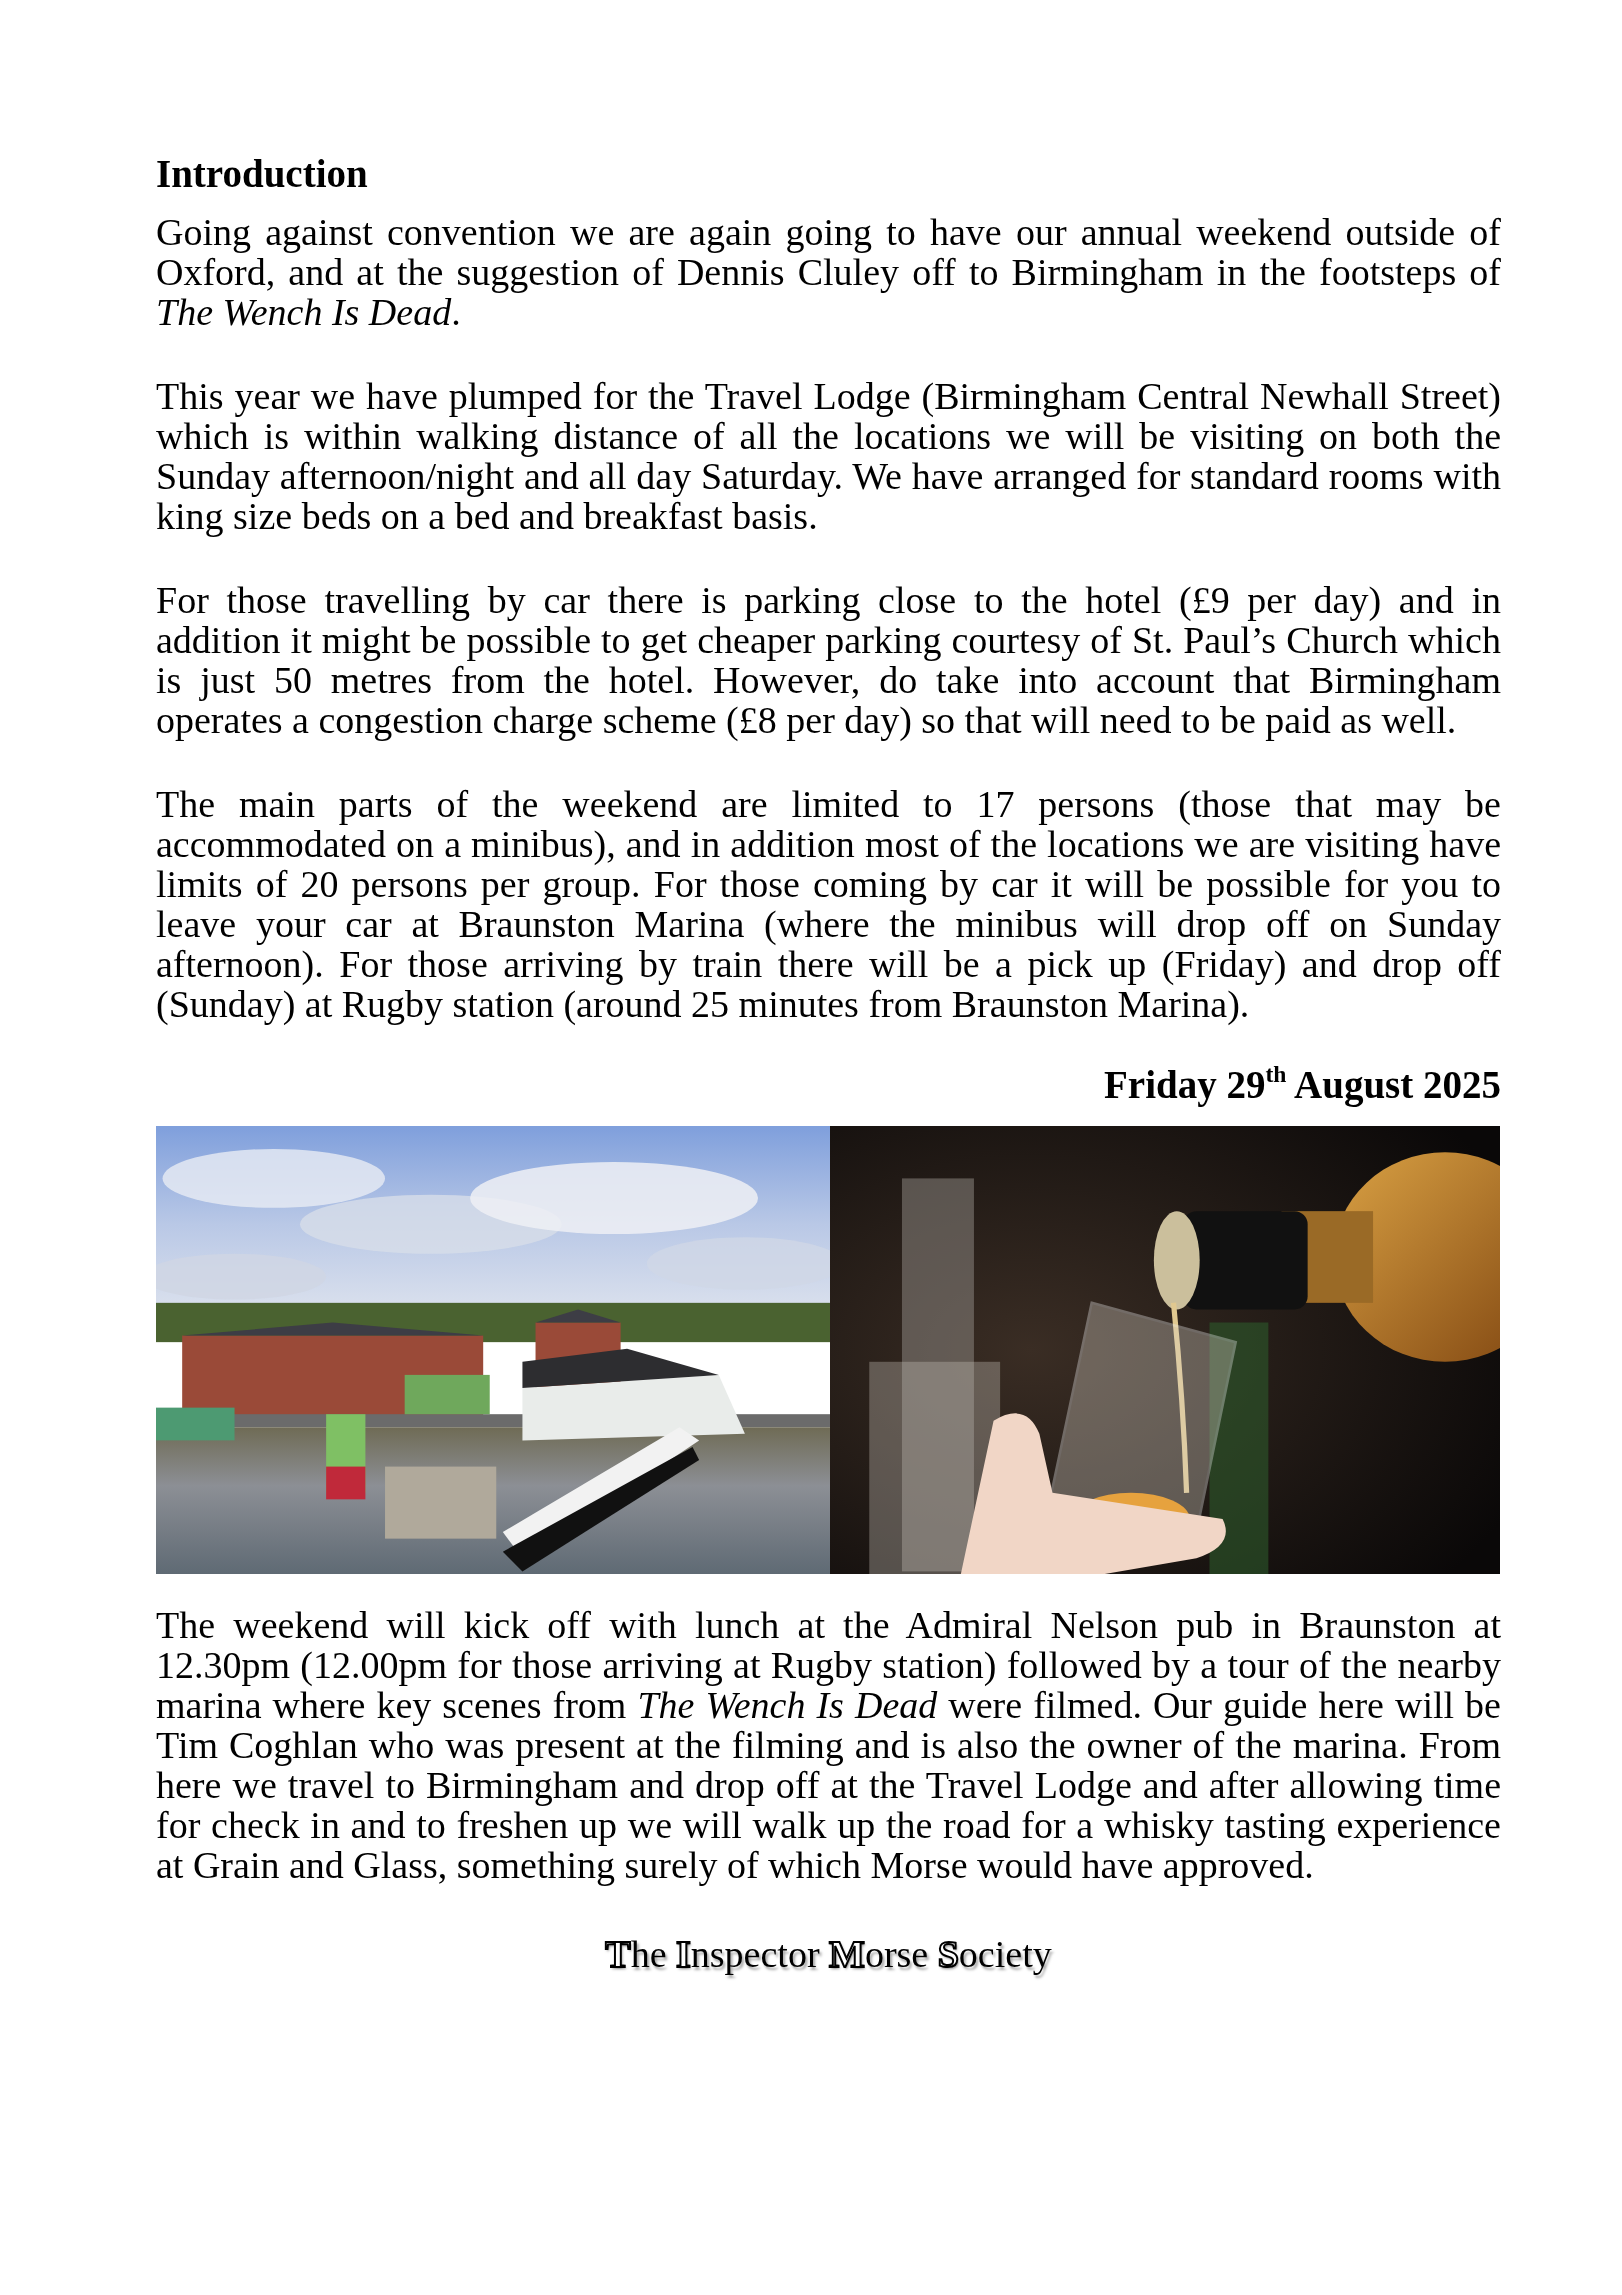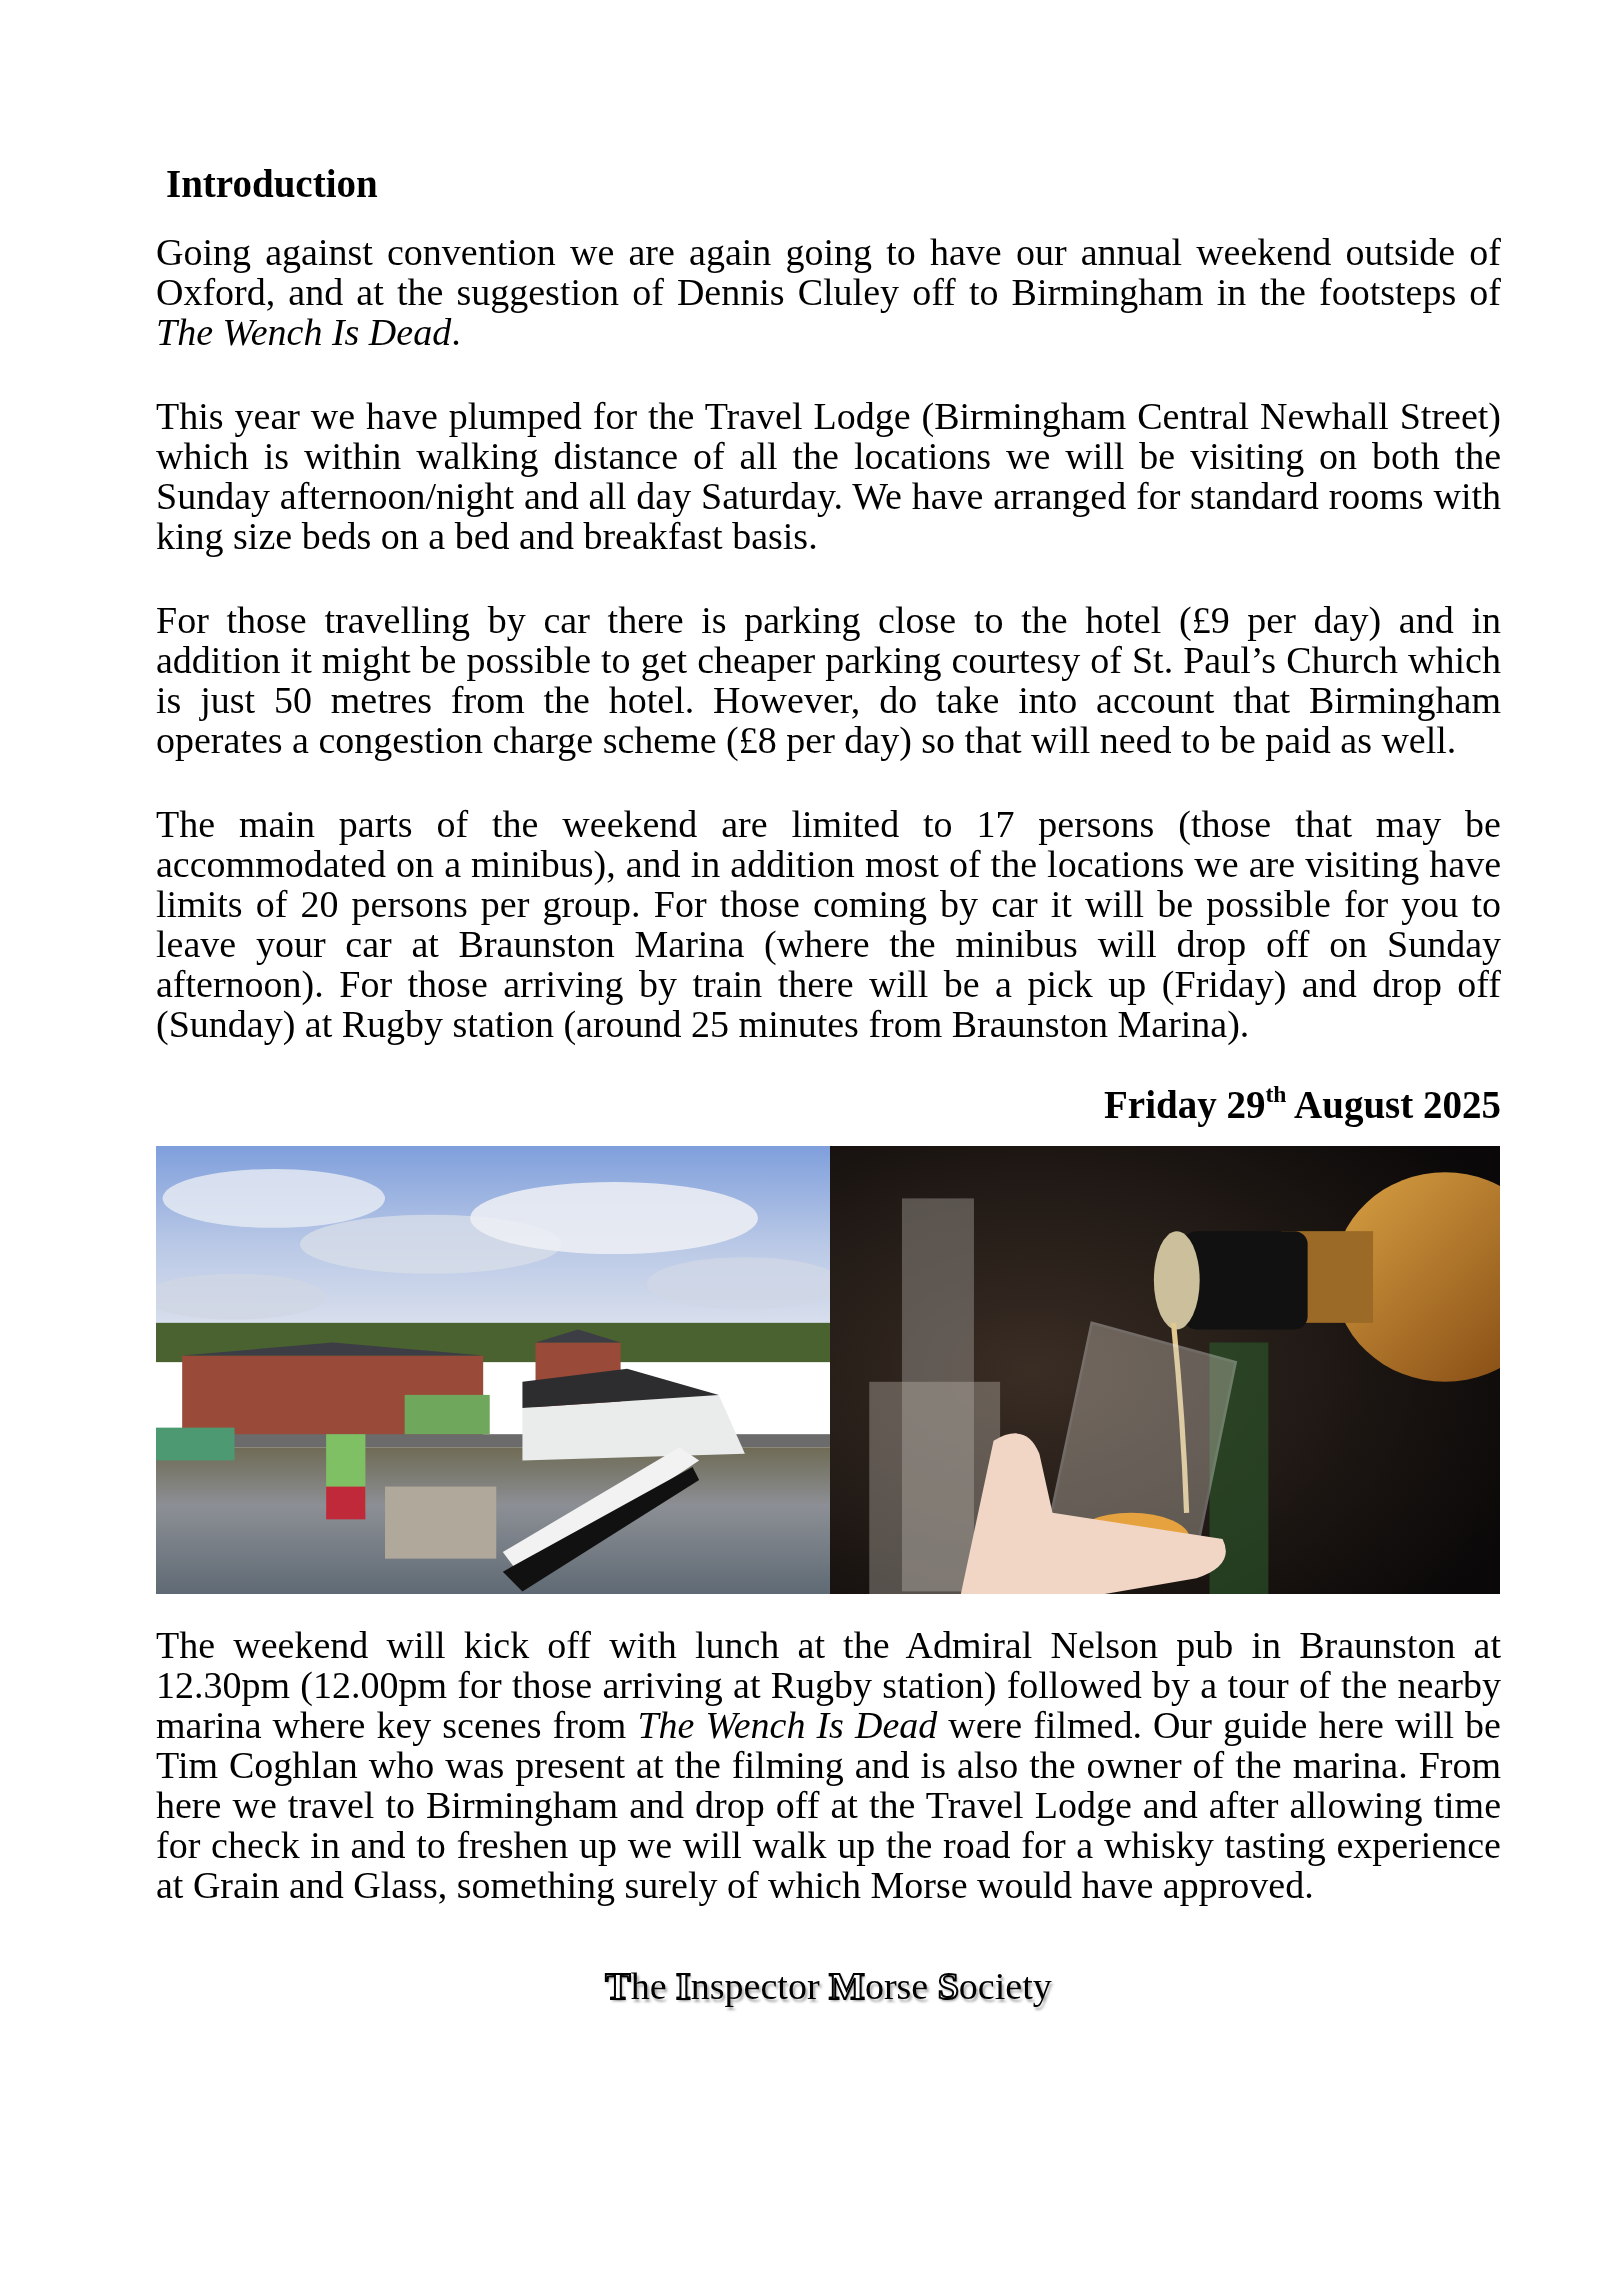--- a/index.html
+++ b/index.html
@@ -1,29 +1,29 @@
 <!DOCTYPE html>
 <html style="font-size:10.5px"><head>
 <meta charset="utf-8">
 <style>
   html, body { margin:0; padding:0; background:#ffffff; }
   body { width:1622px; height:2295px; position:relative; overflow:hidden;
          font-family:"Liberation Serif", "DejaVu Serif", serif; color:#000; }
   .page { position:absolute; left:156px; top:152px; width:1345px; }
-  .h { font-weight:bold; font-size:39px; line-height:44px; margin:10px; }
+  .h { font-weight:bold; font-size:39px; line-height:44px; margin:0; }
   .p { font-size:38px; line-height:40px; margin:0; text-align:justify; }
   .gap { height:44px; }
   .date-h { font-weight:bold; font-size:39px; line-height:44px; text-align:right; margin:0; }
   .date-h sup { font-size:23.6px; line-height:0; vertical-align:super; position:relative; top:-2.6px; }
   .photos { display:flex; width:1344px; height:448px; margin-top:18.3px; }
   .photo { height:100%; position:relative; overflow:hidden; }
   .photo.marina { width:674px; }
   .photo.whisky { width:670px; }
   .footer-by { font-weight:bold; font-size:39px; line-height:43px; text-align:center; margin:0; }
-  .society { font-size:38px; line-height:46px; text-align:center; margin:16px;
+  .society { font-size:38px; line-height:46px; text-align:center; margin:4px;
              text-shadow: 2px 2.6px 2.6px rgba(0,0,0,0.35); }
   .society .cap { color:#fff; -webkit-text-stroke:2px #000; font-weight:bold;
                   text-shadow: 1.3px 2px 2.6px rgba(0,0,0,0.5); }
   em, i { font-style:italic; }
 </style>
 </head>
 <body>
 
 <div class="page">
 

